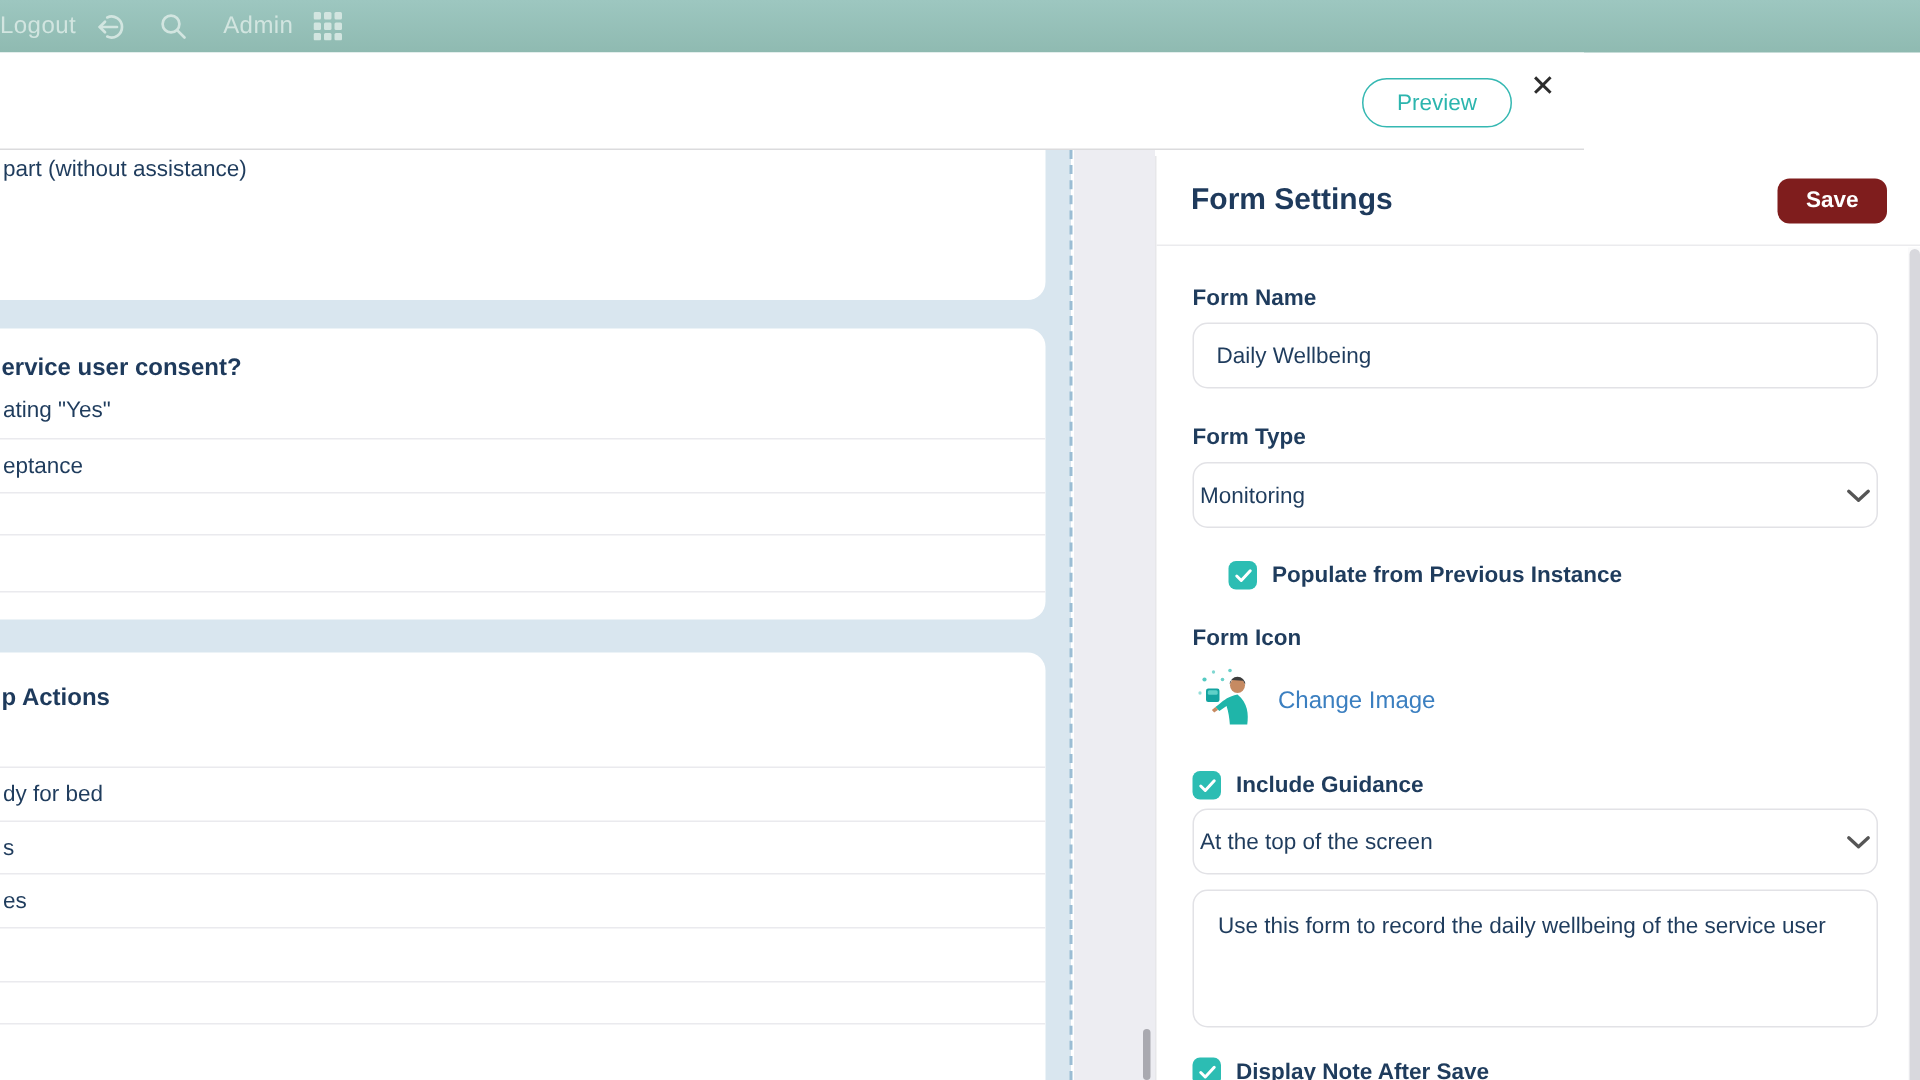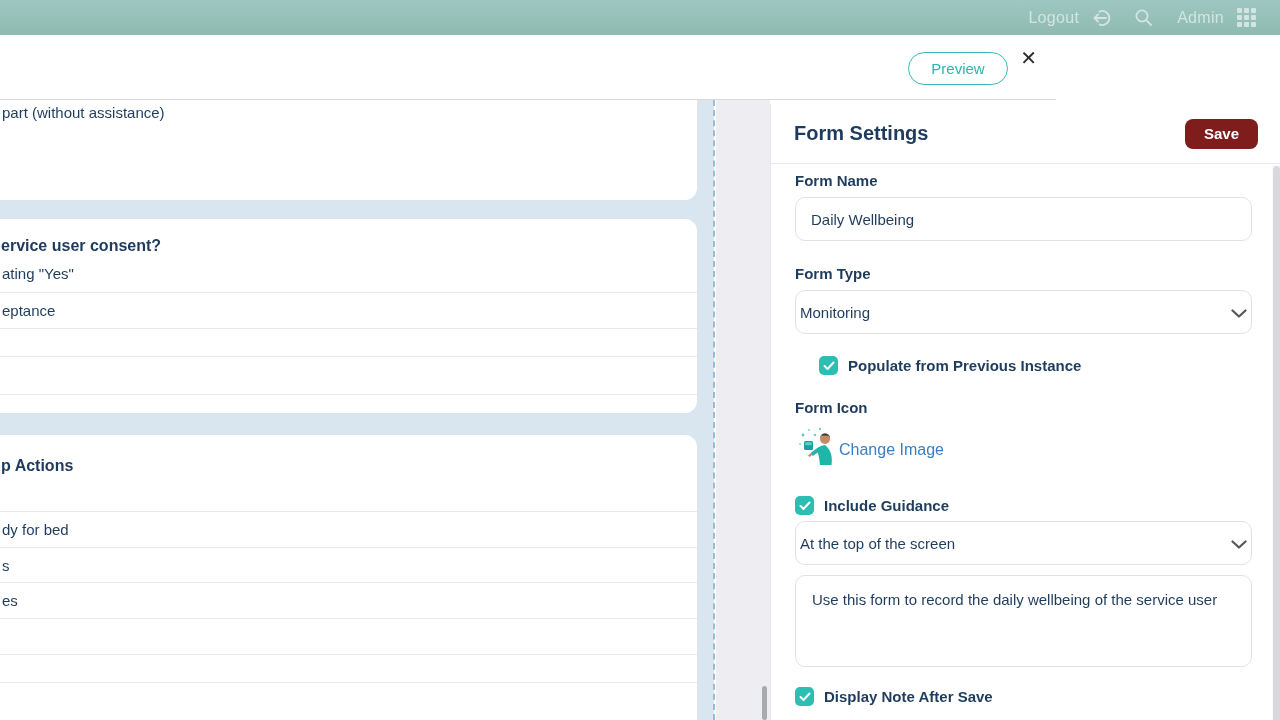--- a/index.html
+++ b/index.html
@@ -2,21 +2,21 @@
 <html><head>
 <meta charset="utf-8">
 <style>
   * { margin:0; padding:0; box-sizing:border-box; }
   html,body { width:1280px; height:720px; overflow:hidden; background:#fff;
     font-family:"Liberation Sans", sans-serif; }
 
   
   .topbar { position:absolute; left:0; top:0; width:1280px; height:35px;
     background:linear-gradient(#9dc7c0,#8fbab1); display:flex; align-items:center;
-    justify-content:flex-end; padding-right:24px; gap:0; }
+    padding-right:24px; gap:0; }
   .tb-item { color:#d2e5e0; font-size:16px; font-weight:500; letter-spacing:.3px; cursor:pointer; }
   .tb-gap-s { width:13px; } .tb-gap-m { width:22px; } .tb-gap-l { width:24px; }
   .tb-icon { display:flex; align-items:center; cursor:pointer; }
   .tb-icon svg { display:block; }
 
   
   .header { position:absolute; left:0; top:35px; width:1056px; height:65px;
     background:#fff; border-bottom:1px solid #dbdbdd; }
   .preview-btn { position:absolute; right:48px; top:17px; width:100px; height:33px;
     border-radius:17px; border:1px solid #35b8b2; background:#fff; color:#2cb5ae;
@@ -52,33 +52,33 @@
 
   
   .settings { position:absolute; left:770px; top:4px; width:510px; height:620px;
     background:#fff; border-left:1px solid #e7e7ea; }
   .panel-header { height:60px; display:flex; align-items:center;
     justify-content:space-between; padding:0 22px 0 23px; border-bottom:1px solid #ebebee; }
   .panel-title { font-size:20px; font-weight:700; color:#1e3a5c; }
   .save-btn { width:73px; height:30px; border:none; border-radius:8px; background:#7f1d1d;
     color:#fff; font-size:15px; font-weight:600; font-family:inherit; cursor:pointer; }
   .panel-body { padding:0 28px 0 24px; }
-  .field-label { margin:8px 0 8px; font-size:15px; font-weight:600; color:#1f3c5d; }
+  .field-label { margin:26px 0 8px; font-size:15px; font-weight:600; color:#1f3c5d; }
   .field-label.tight { margin-top:24px; }
   .text-input { width:100%; height:44px; border:1px solid #e2e2e6; border-radius:10px;
     padding:0 15px; font-size:15px; color:#1f3c5d; font-family:inherit; background:#fff; }
   .select { width:100%; height:44px; border:1px solid #e2e2e6; border-radius:10px;
     padding:0 4px; display:flex; align-items:center; justify-content:space-between;
     font-size:15px; color:#1f3c5d; cursor:pointer; background:#fff; }
   .checkbox-row { display:flex; align-items:center; gap:10px; cursor:pointer; }
   .cbr1 { margin-top:22px;padding-left:24px; } .cbr2 { margin-top:22px; } .cbr3 { margin-top:20px; }
   .checkbox { width:19px; height:19px; border-radius:5px; background:#2cbdb3;
     display:flex; align-items:center; justify-content:center; flex:none; }
   .checkbox-label { font-size:15px; font-weight:600; color:#1f3c5d; }
-  .icon-row { margin-top:10px; height:48px; display:flex; align-items:center; }
+  .icon-row { margin-top:10px; height:48px; display:flex; align-items:center; gap:13px; }
   .change-link { font-size:16px; font-weight:500; color:#3b7fc0; cursor:pointer; }
   .guidance-select { margin-top:6px; }
   .guidance-text { margin-top:10px; width:100%; height:92px; border:1px solid #e2e2e6;
     border-radius:10px; padding:12px 16px; font-size:15px; line-height:23px;
     color:#1f3c5d; font-family:inherit; resize:none; display:block; }
   .scrollbar { position:absolute; right:0; top:61px; bottom:0; width:8px; background:#fafafb; }
   .scroll-thumb { position:absolute; right:0; top:1px; bottom:1px; width:7px;
     background:#d8d8dd; border-radius:4px; }
 </style>
 </head>

